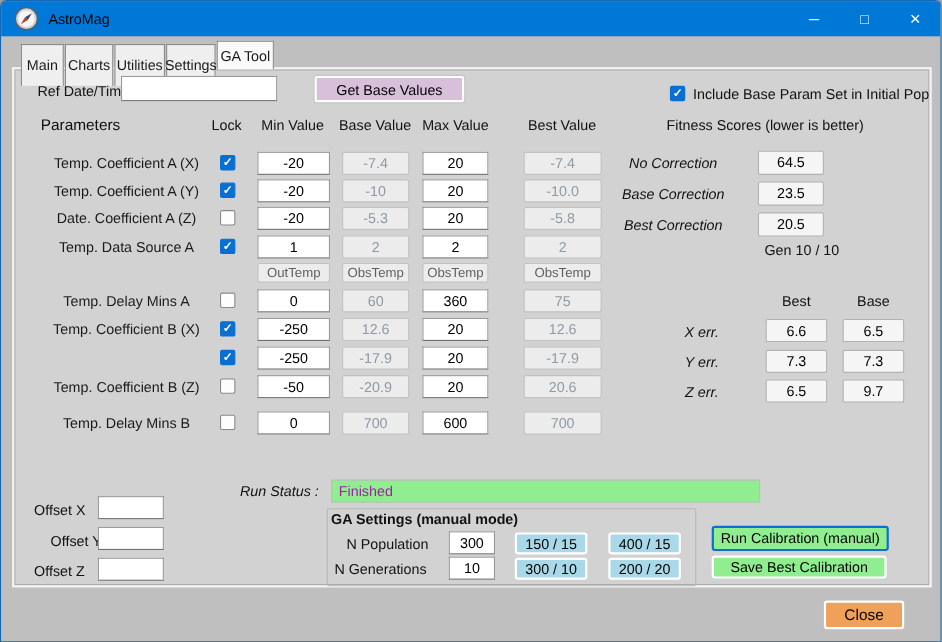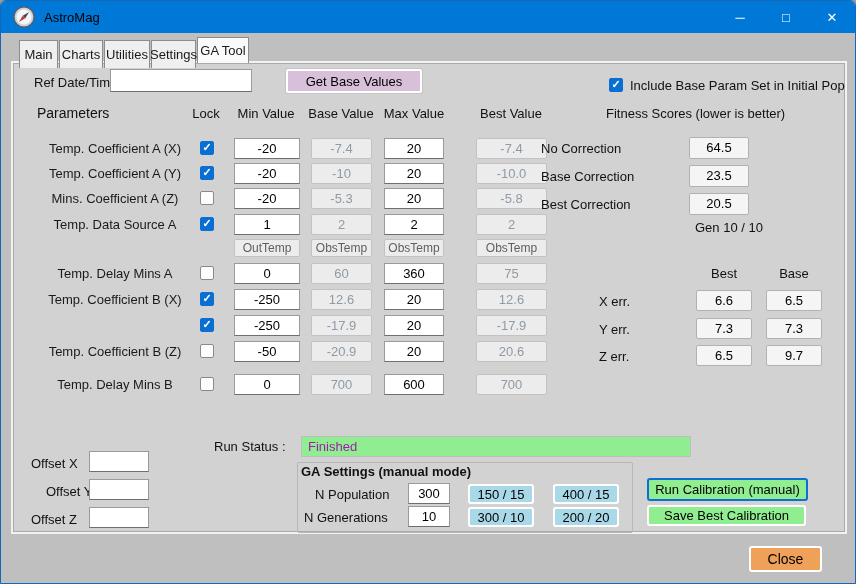--- a/index.html
+++ b/index.html
@@ -9,29 +9,29 @@
     border:1px solid #1668b4; border-radius:6px 6px 0 0; overflow:hidden;
     font-size:13px; color:#1a1a1a;
   }
   
   .titlebar { position:absolute; left:0; top:0; right:0; height:32px; background:#0078d7; display:flex; align-items:center; }
   .app-icon { margin-left:12px; width:22px; height:22px; display:inline-block; }
   .titletext { color:#000000; margin-left:9px; font-size:13px; }
   .winbtns { position:absolute; right:0; top:0; height:32px; display:flex; }
   .winbtn { width:46px; height:32px; color:#fff; display:flex; align-items:center; justify-content:center; font-size:13px; }
   
-  .tab { position:absolute; top:39px; height:28px; background:#efefef; border:1px solid #8c8c8c; border-bottom:none;
+  .tab { position:absolute; top:39px; height:38px; background:#efefef; border:1px solid #8c8c8c; border-bottom:none;
          display:flex; align-items:center; justify-content:center; font-size:13px; z-index:1; }
   .tab.active { top:36px; height:26px; background:#fafafa; z-index:3; }
   
   .panel { position:absolute; left:10px; top:60px; width:836px; height:473px; background:#d2d2d2;
            border:2px solid #f2f2f2; box-shadow:0 0 0 1px #aaa inset; z-index:0; }
   .lbl { position:absolute; z-index:2; font-size:13px; color:#111; white-space:nowrap; }
   .bold { font-weight:bold; }
-  .r { text-align:left; }
+  .r { text-align:center;font-style:italic; }
   .c { text-align:center; }
   
   .tbox { position:absolute; z-index:2; background:#fff; border:1px solid #9a9a9a; border-bottom-color:#6f6f6f;
           font-family:"Liberation Sans", sans-serif; font-size:13px; color:#000; text-align:center; height:21px; }
   .dis  { position:absolute; z-index:2; background:#ececec; border:1px solid #c2c2c2; border-radius:2px;
           color:#8f9aa5; font-size:13px; text-align:center; height:21px; line-height:19px; }
   .dis.sub { height:18px; line-height:16px; font-size:12px; color:#5f5f5f; }
   .scorebox { position:absolute; z-index:2; background:#f5f5f5; border:1px solid #b2b2b2; border-radius:2px;
               color:#000; font-size:13px; text-align:center; height:22px; line-height:20px; }
   
@@ -116,21 +116,21 @@
   <div class="prow" style="top:162px;">
     <div class="plabel">Temp. Coefficient A (Y)</div>
     <div class="cb checked"></div>
     <input class="tbox col-min" value="-20" style="">
     <div class="dis col-base">-10</div>
     <input class="tbox col-max" value="20" style="">
     <div class="dis col-best">-10.0</div>
   </div>
 
   <div class="prow" style="top:187px;">
-    <div class="plabel">Mins. Coefficient A (Z)</div>
+    <div class="plabel">Date. Coefficient A (Z)</div>
     <div class="cb"></div>
     <input class="tbox col-min" value="-20" style="">
     <div class="dis col-base">-5.3</div>
     <input class="tbox col-max" value="20" style="">
     <div class="dis col-best">-5.8</div>
   </div>
 
   <div class="prow" style="top:213px;">
     <div class="plabel">Temp. Data Source A</div>
     <div class="cb checked"></div>

